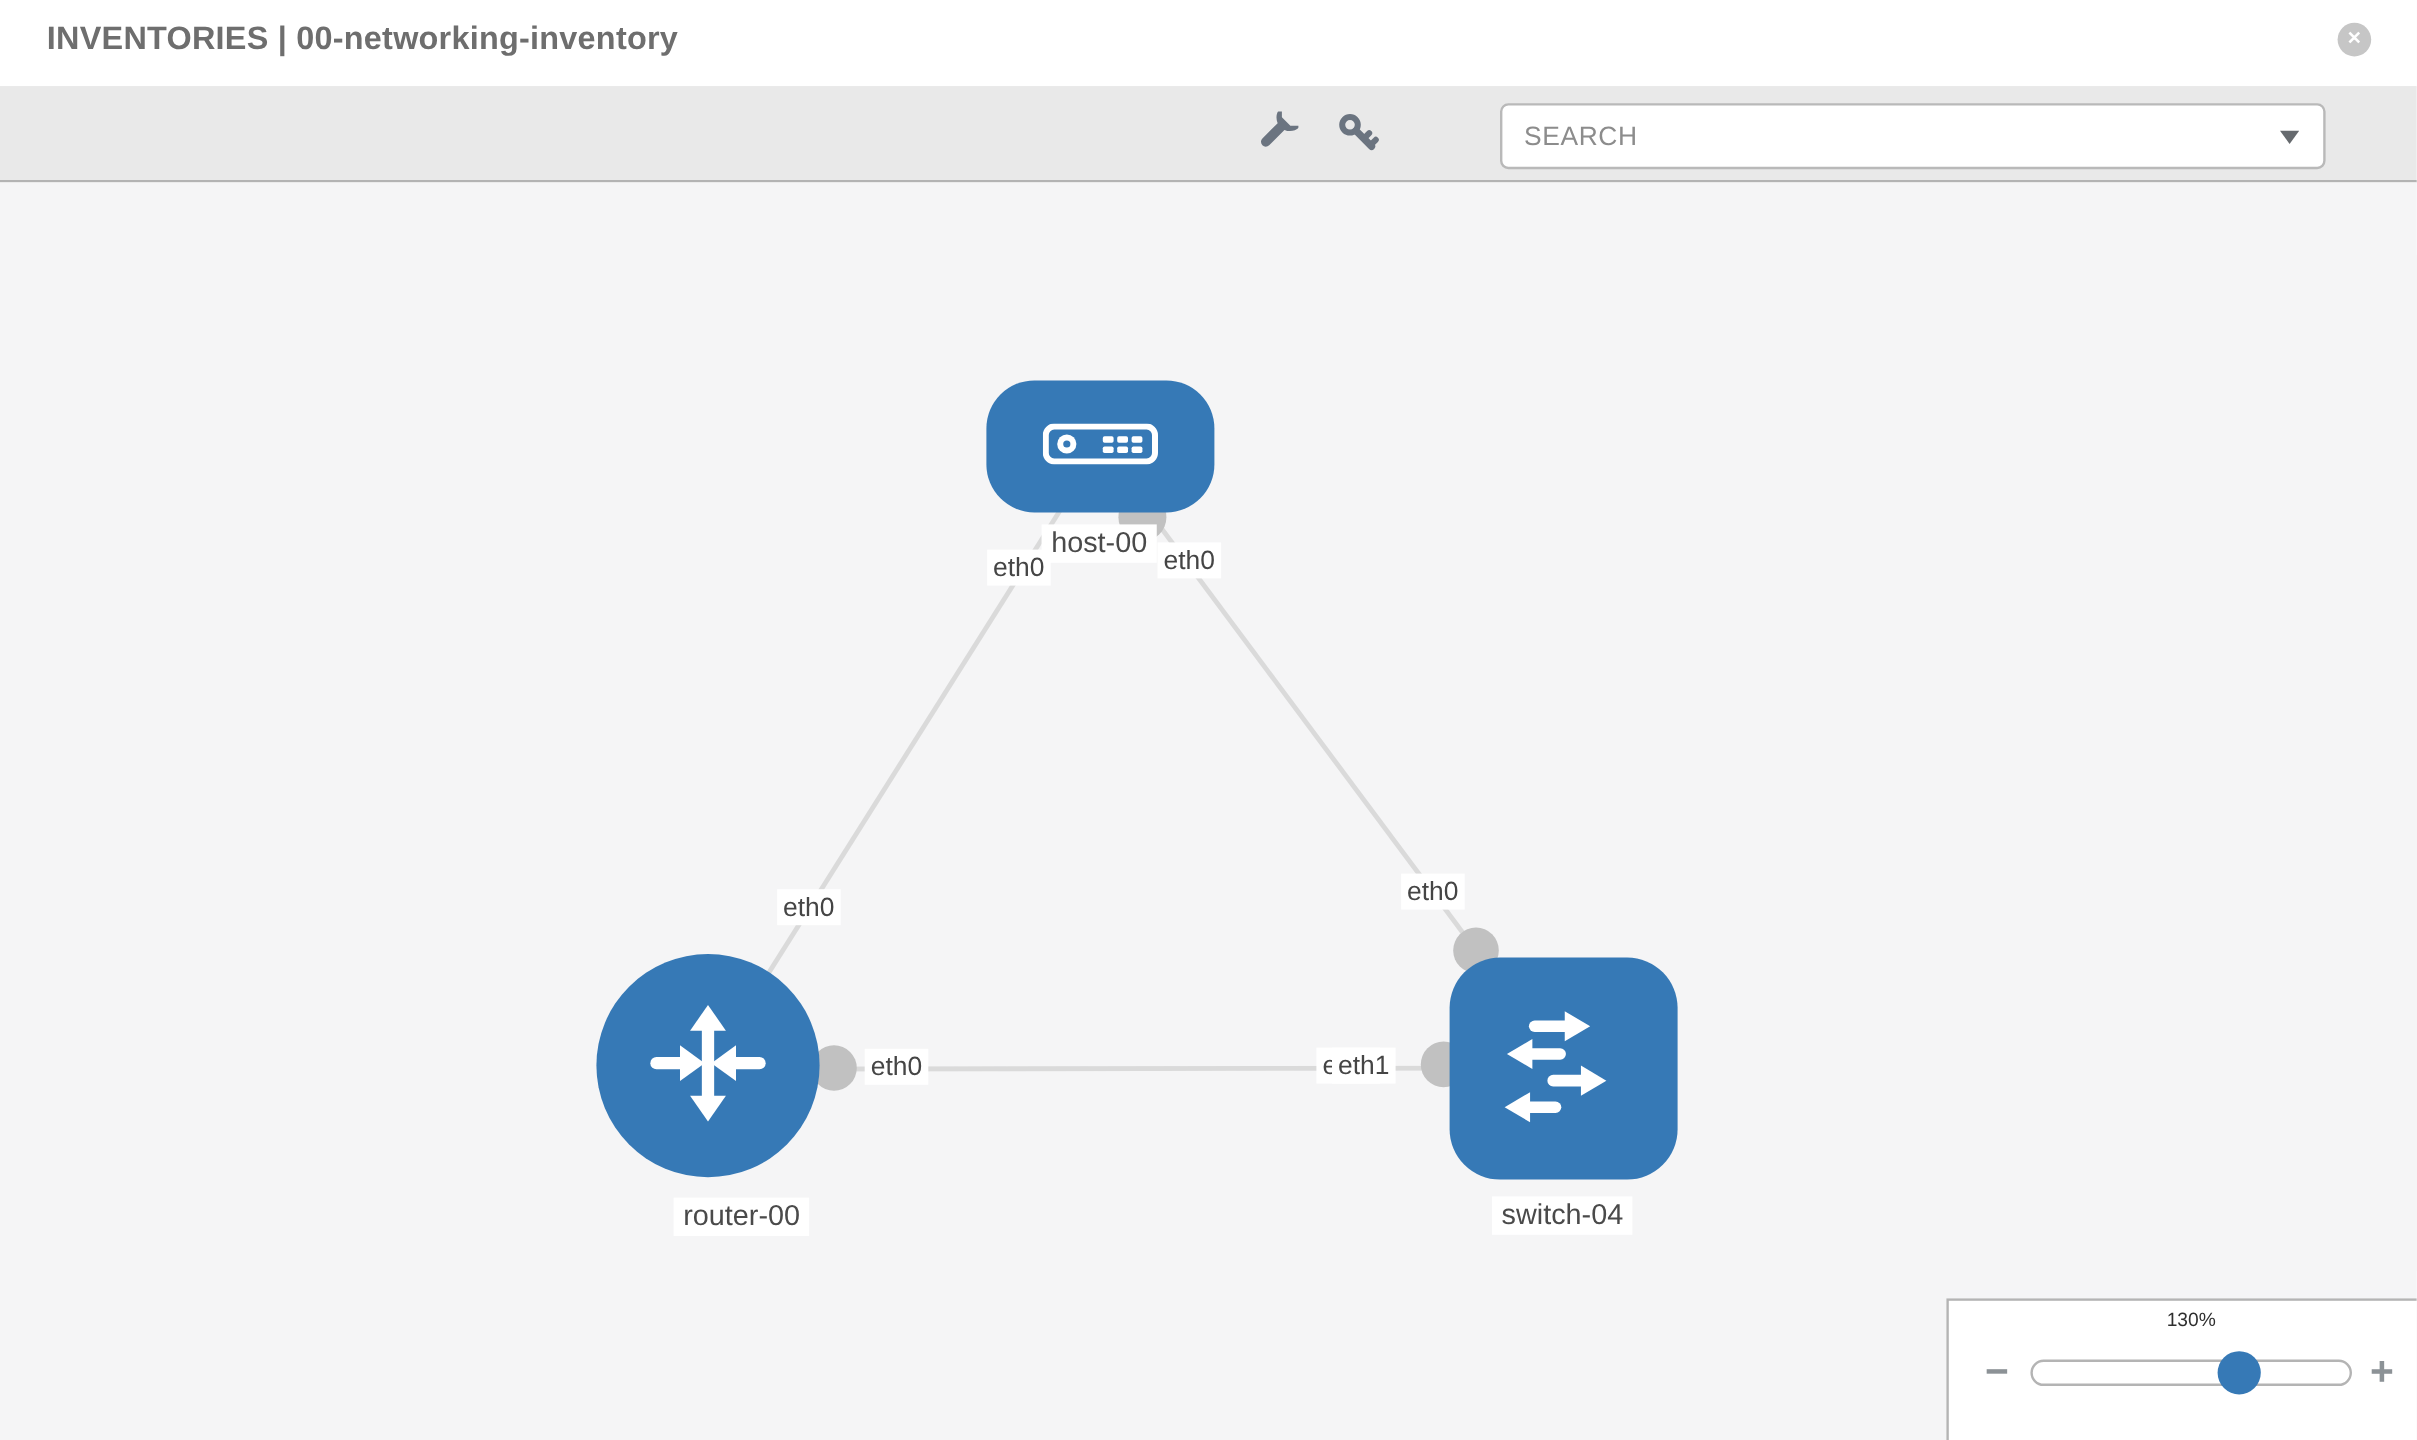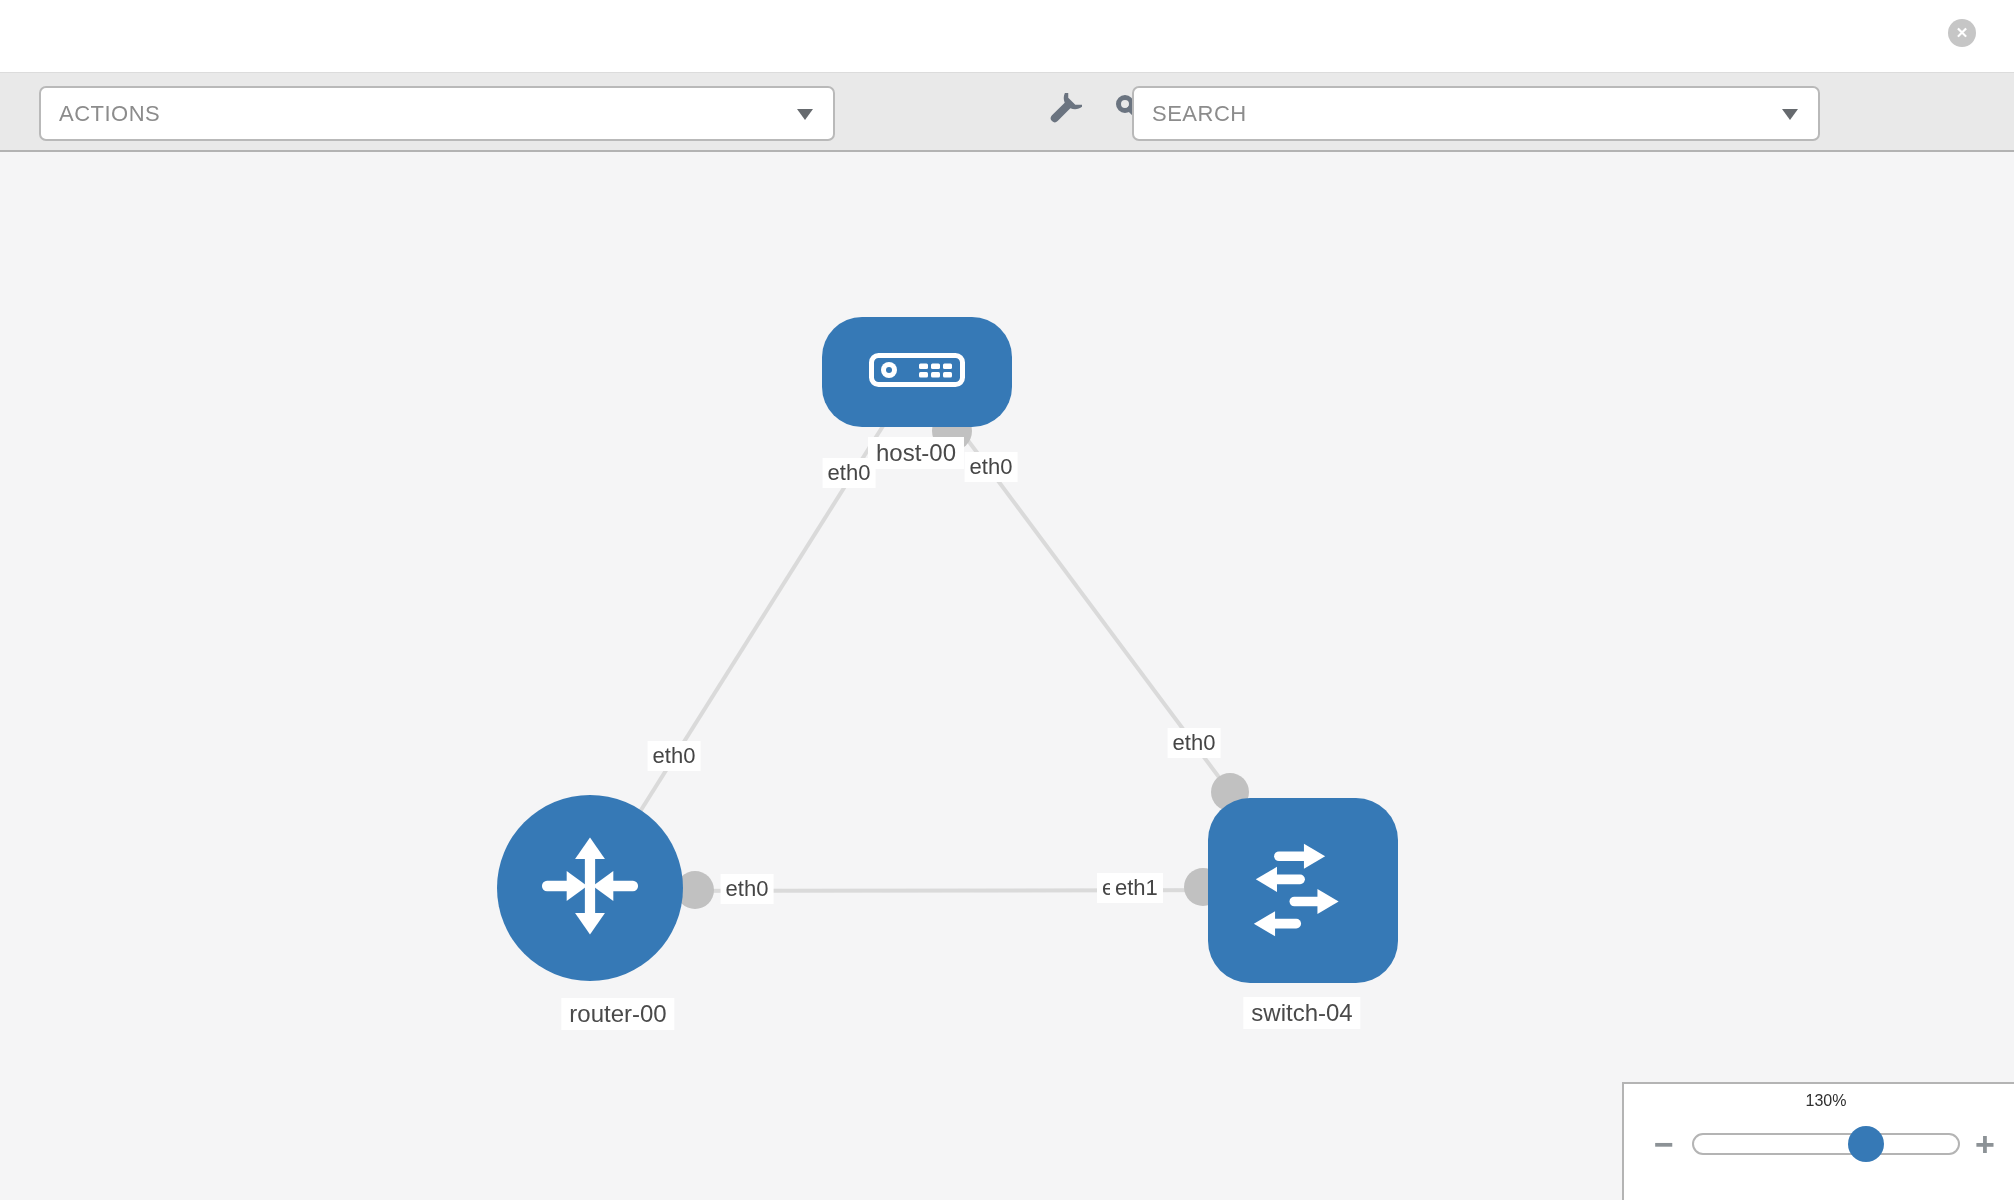--- a/index.html
+++ b/index.html
@@ -83,52 +83,49 @@
   }
   .zoom-knob{
     position:absolute;left:224px;top:42px;width:36px;height:36px;
     background:#3679b6;border-radius:50%;cursor:grab;
   }
 </style>
 </head>
 <body>
 
 <div class="header">
+  <div class="page-title">INVENTORIES | 00-networking-inventory</div>
   <div class="close-btn">
     <span>✕</span>
   </div>
 </div>
 
 <div class="toolbar">
 
-  <div class="select-box" style="left:39px;width:796px;">
-    <span class="sel-label">ACTIONS</span>
-    <span class="chevron-down"></span>
-  </div>
 
   <div class="tool-icon" style="left:1046px;">
     <svg width="36" height="36" viewBox="0 0 36 36">
       <g transform="rotate(45 18 16)" fill="#6b7480">
         <path d="M14,11 L14,29 A4,4 0 0 0 22,29 L22,11
                  C27,9 30,4 29,-1 L23,5 L13,5 L7,-1
                  C6,4 9,9 14,11 Z"></path>
       </g>
     </svg>
   </div>
 
   <div class="tool-icon" style="left:1114px;">
     <svg width="36" height="36" viewBox="0 0 36 36">
       <circle cx="11" cy="11" r="6.5" fill="none" stroke="#6b7480" stroke-width="5"></circle>
       <line x1="16" y1="16" x2="29" y2="29" stroke="#6b7480" stroke-width="6" stroke-linecap="round"></line>
       <line x1="22.5" y1="22.5" x2="27" y2="18" stroke="#6b7480" stroke-width="5" stroke-linecap="round"></line>
       <line x1="28" y1="28" x2="32.5" y2="23.5" stroke="#6b7480" stroke-width="5" stroke-linecap="round"></line>
     </svg>
   </div>
 
-  <div class="select-box" style="left:1132px;width:688px;align-items:center;">
+  <div class="select-box" style="left:1250px;width:688px;align-items:center;">
     <span class="sel-label">SEARCH</span>
     <span class="chevron-down"></span>
   </div>
 </div>
 
 <div class="canvas">
 
   <svg class="net-svg" width="2014" height="1048" viewBox="0 0 2014 1048">
     <line x1="917" y1="220" x2="590" y2="739" stroke="#dadada" stroke-width="4"></line>
     <line x1="917" y1="220" x2="1303" y2="738" stroke="#dadada" stroke-width="4"></line>

